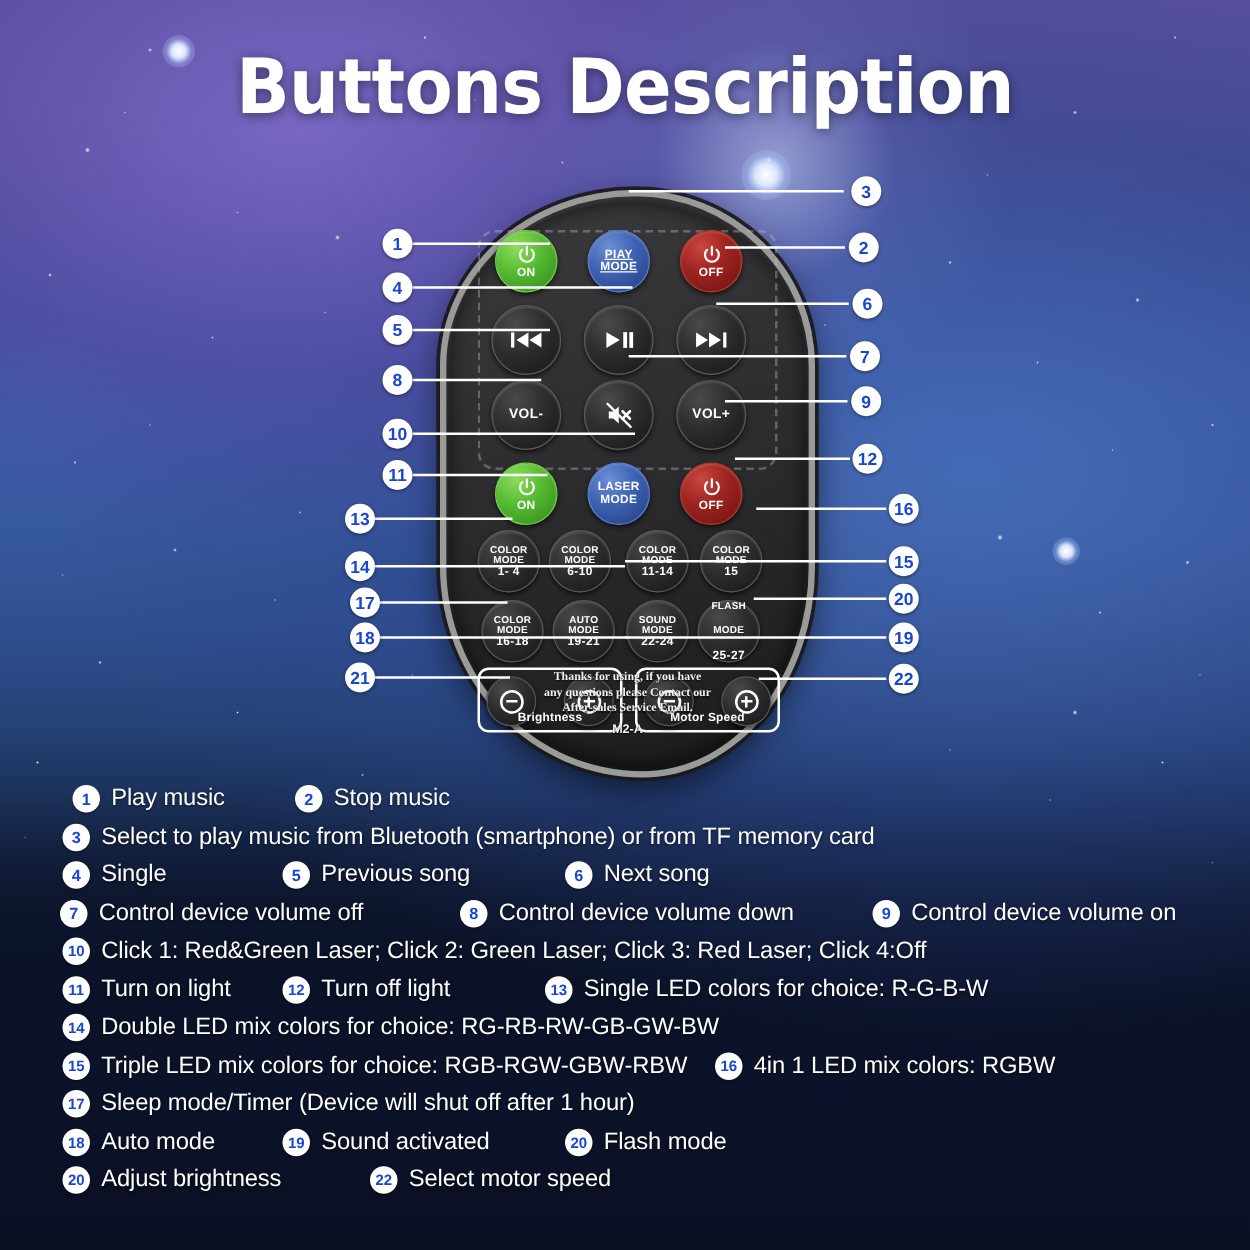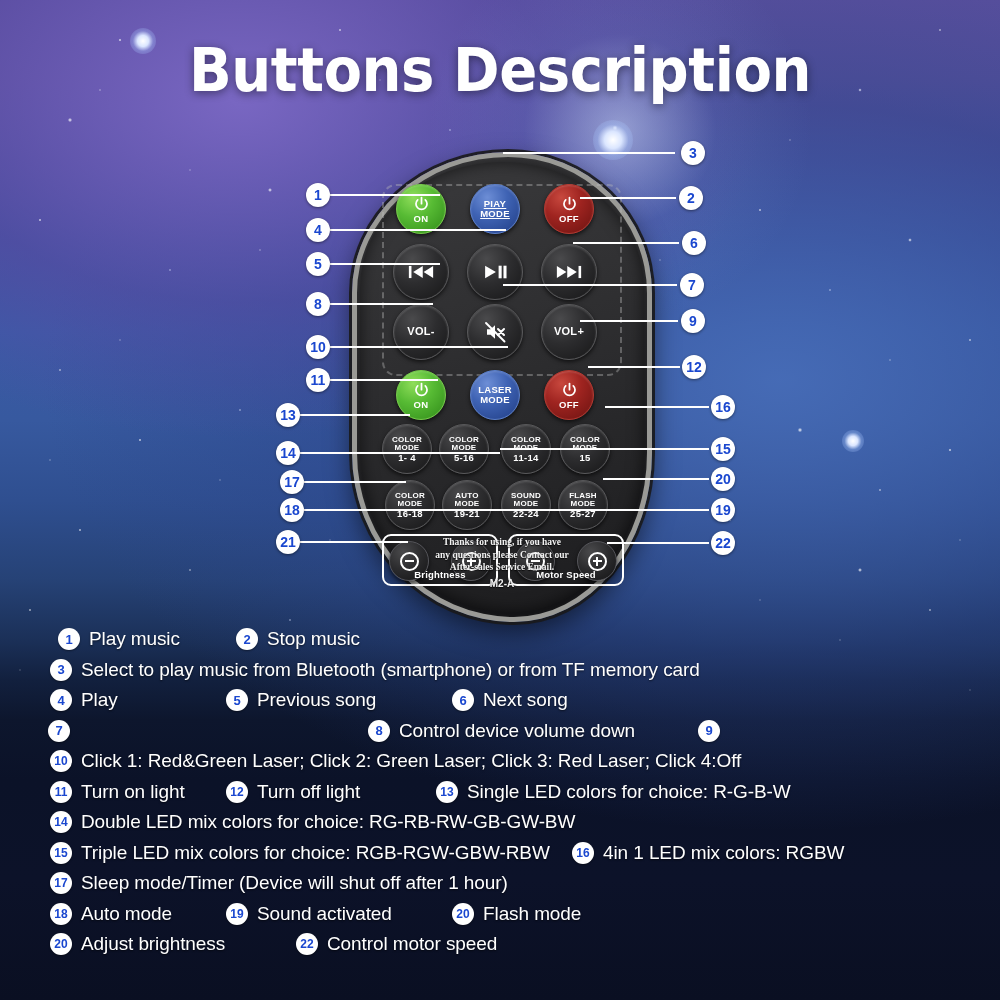--- a/index.html
+++ b/index.html
@@ -387,21 +387,21 @@
       </div>
 
       <div class="btn dark" style="left:22px;top:262px;width:50px;height:50px;">
         <span class="lbl tiny">COLOR</span>
         <span class="lbl tiny">MODE</span>
         <span class="lbl num">1- 4</span>
       </div>
       <div class="btn dark" style="left:79px;top:262px;width:50px;height:50px;">
         <span class="lbl tiny">COLOR</span>
         <span class="lbl tiny">MODE</span>
-        <span class="lbl num">5-16</span>
+        <span class="lbl num">6-10</span>
       </div>
       <div class="btn dark" style="left:141px;top:262px;width:50px;height:50px;">
         <span class="lbl tiny">COLOR</span>
         <span class="lbl tiny">MODE</span>
         <span class="lbl num">11-14</span>
       </div>
       <div class="btn dark" style="left:200px;top:262px;width:50px;height:50px;">
         <span class="lbl tiny">COLOR</span>
         <span class="lbl tiny">MODE</span>
         <span class="lbl num">15</span>
@@ -415,21 +415,21 @@
       <div class="btn dark" style="left:82px;top:318px;width:50px;height:50px;">
         <span class="lbl tiny">AUTO</span>
         <span class="lbl tiny">MODE</span>
         <span class="lbl num">19-21</span>
       </div>
       <div class="btn dark" style="left:141px;top:318px;width:50px;height:50px;">
         <span class="lbl tiny">SOUND</span>
         <span class="lbl tiny">MODE</span>
         <span class="lbl num">22-24</span>
       </div>
-      <div class="btn dark" style="left:198px;top:318px;width:50px;height:50px;">
+      <div class="btn dark" style="left:198px;top:318px;width:50px;height:50px;gap:11px;">
         <span class="lbl tiny">FLASH</span>
         <span class="lbl tiny">MODE</span>
         <span class="lbl num">25-27</span>
       </div>
 
       <div class="pair-box" style="left:22px;top:372px;width:116px;height:52px;">
         <div class="pm-btn" style="left:5px;top:5px;">
           <span class="pm-glyph"></span>
         </div>
         <div class="pm-btn" style="right:5px;top:5px;">
@@ -563,42 +563,44 @@
     <div class="lrow">
       <div class="litem" style="left:2px;">
         <span class="lnum">3</span>
         <span class="ltext">Select to play music from Bluetooth (smartphone) or from TF memory card</span>
       </div>
     </div>
 
     <div class="lrow">
       <div class="litem" style="left:2px;">
         <span class="lnum">4</span>
-        <span class="ltext">Play</span>
+        <span class="ltext">Single</span>
       </div>
       <div class="litem" style="left:178px;">
         <span class="lnum">5</span>
         <span class="ltext">Previous song</span>
       </div>
       <div class="litem" style="left:404px;">
         <span class="lnum">6</span>
         <span class="ltext">Next song</span>
       </div>
     </div>
 
     <div class="lrow">
       <div class="litem" style="left:0px;">
         <span class="lnum">7</span>
+        <span class="ltext">Control device volume off</span>
       </div>
       <div class="litem" style="left:320px;">
         <span class="lnum">8</span>
         <span class="ltext">Control device volume down</span>
       </div>
       <div class="litem" style="left:650px;">
         <span class="lnum">9</span>
+        <span class="ltext">Control device volume on</span>
       </div>
     </div>
 
     <div class="lrow">
       <div class="litem" style="left:2px;">
         <span class="lnum w2">10</span>
         <span class="ltext">Click 1: Red&amp;Green Laser; Click 2: Green Laser; Click 3: Red Laser; Click 4:Off</span>
       </div>
     </div>
 
@@ -657,19 +659,19 @@
       </div>
     </div>
 
     <div class="lrow">
       <div class="litem" style="left:2px;">
         <span class="lnum w2">20</span>
         <span class="ltext">Adjust brightness</span>
       </div>
       <div class="litem" style="left:248px;">
         <span class="lnum w2">22</span>
-        <span class="ltext">Control motor speed</span>
+        <span class="ltext">Select motor speed</span>
       </div>
     </div>
 
   </div>
 
 </div>
 
 </body></html>

